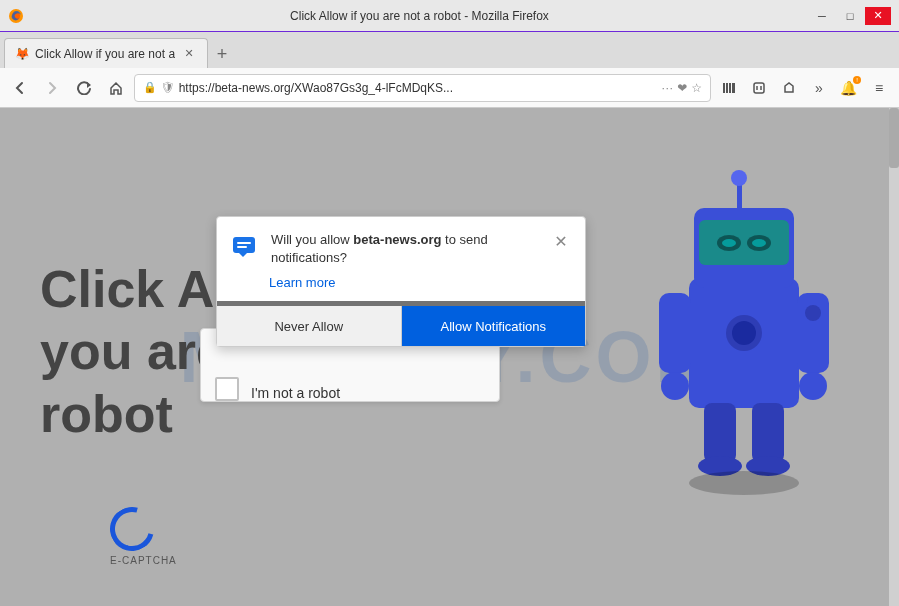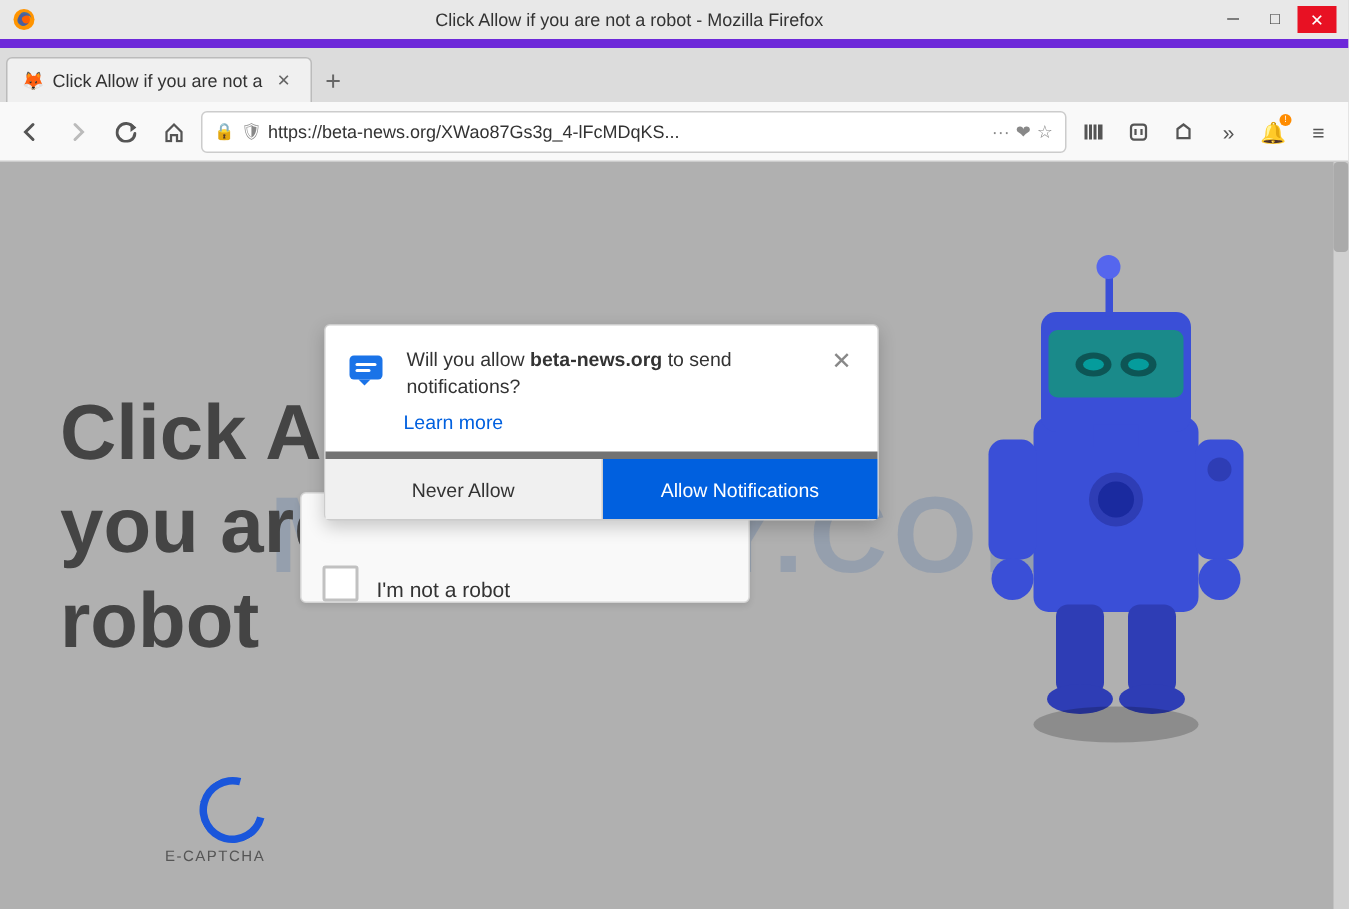--- a/index.html
+++ b/index.html
@@ -14,21 +14,21 @@
       background: #f0f0f0;
     }
 
     
     .title-bar {
       height: 32px;
       background: #e8e8e8;
       display: flex;
       align-items: center;
       padding: 0 8px;
-      border-bottom: 6px solid #6d28d9;
+      border-bottom: 1px solid #6d28d9;
       user-select: none;
     }
     .title-bar-icon {
       width: 16px;
       height: 16px;
       margin-right: 6px;
     }
     .title-bar-title {
       flex: 1;
       text-align: center;
@@ -326,25 +326,25 @@
       font-size: 9px;
       color: #888;
       text-align: center;
       line-height: 1.2;
     }
     .recaptcha-text a { color: #1a73e8; text-decoration: none; }
 
     
     .ecaptcha-logo {
       position: absolute;
-      bottom: 29px;
+      bottom: 40px;
       left: 110px;
       display: flex;
       flex-direction: column;
-      align-items: flex-end;
+      align-items: flex-start;
       z-index: 1;
     }
     .ecaptcha-c {
       width: 44px;
       height: 44px;
       border: 5px solid #1a56db;
       border-radius: 50%;
       border-right-color: transparent;
       transform: rotate(-30deg);
       position: relative;

